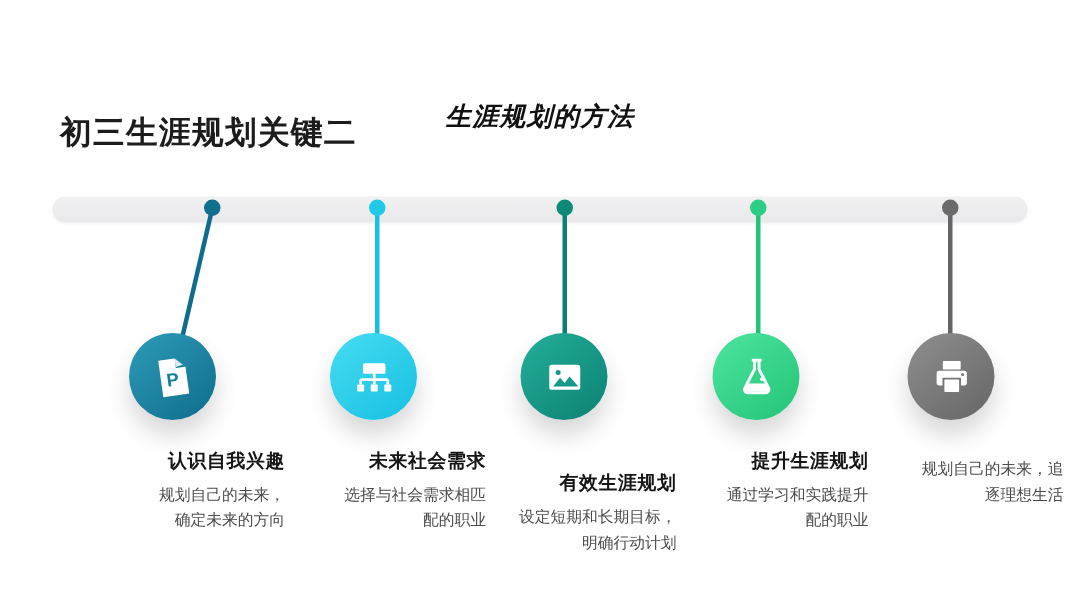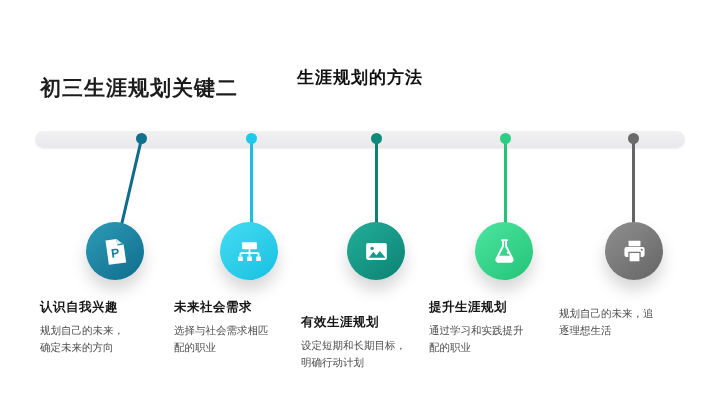--- a/index.html
+++ b/index.html
@@ -6,42 +6,42 @@
   .stage{
     position:relative;width:720px;height:404px;background:#ffffff;overflow:hidden;
     font-family:"Liberation Sans","DejaVu Sans",sans-serif;
   }
   .header-title{
     position:absolute;left:40px;top:27px;
     font-size:21px;font-weight:bold;color:#1c1c1c;letter-spacing:1px;margin-top:47px;
   }
   .section-title{
     position:absolute;left:0;top:66px;width:720px;text-align:center;
-    font-size:17px;font-weight:bold;color:#111111;letter-spacing:1px;
+    font-size:17px;font-weight:bold;color:#111111;letter-spacing:1px;font-style:italic;
   }
   .bar{
     position:absolute;left:35px;top:131px;width:650px;height:17px;border-radius:9px;
     background:linear-gradient(#f1f1f2,#e9e9eb);
     box-shadow:0 1px 2px rgba(0,0,0,0.07);
   }
   .dot{
     position:absolute;width:11px;height:11px;border-radius:50%;top:133px;z-index:3;
   }
   .stem{
     position:absolute;width:3px;top:139px;z-index:1;border-radius:2px;
     transform-origin:50% 0;
   }
   .bubble{
     position:absolute;top:222px;width:58px;height:58px;border-radius:50%;z-index:2;
     display:flex;align-items:center;justify-content:center;
     box-shadow:0 10px 16px rgba(0,0,0,0.16);
   }
   .bubble svg{width:31px;height:31px;display:block;}
   .tbox{
-    position:absolute;top:299px;width:150px;text-align:left;z-index:2;
+    position:absolute;top:299px;width:150px;text-align:right;z-index:2;
   }
   .ttl{font-size:12.5px;font-weight:bold;color:#161616;letter-spacing:0.5px;}
   .dsc{margin-top:6px;font-size:10.5px;line-height:17px;color:#4c4c4c;}
 </style>
 </head>
 <body>
 
 <div class="stage">
   <div class="header-title">初三生涯规划关键二</div>
   <div class="section-title">生涯规划的方法</div>

